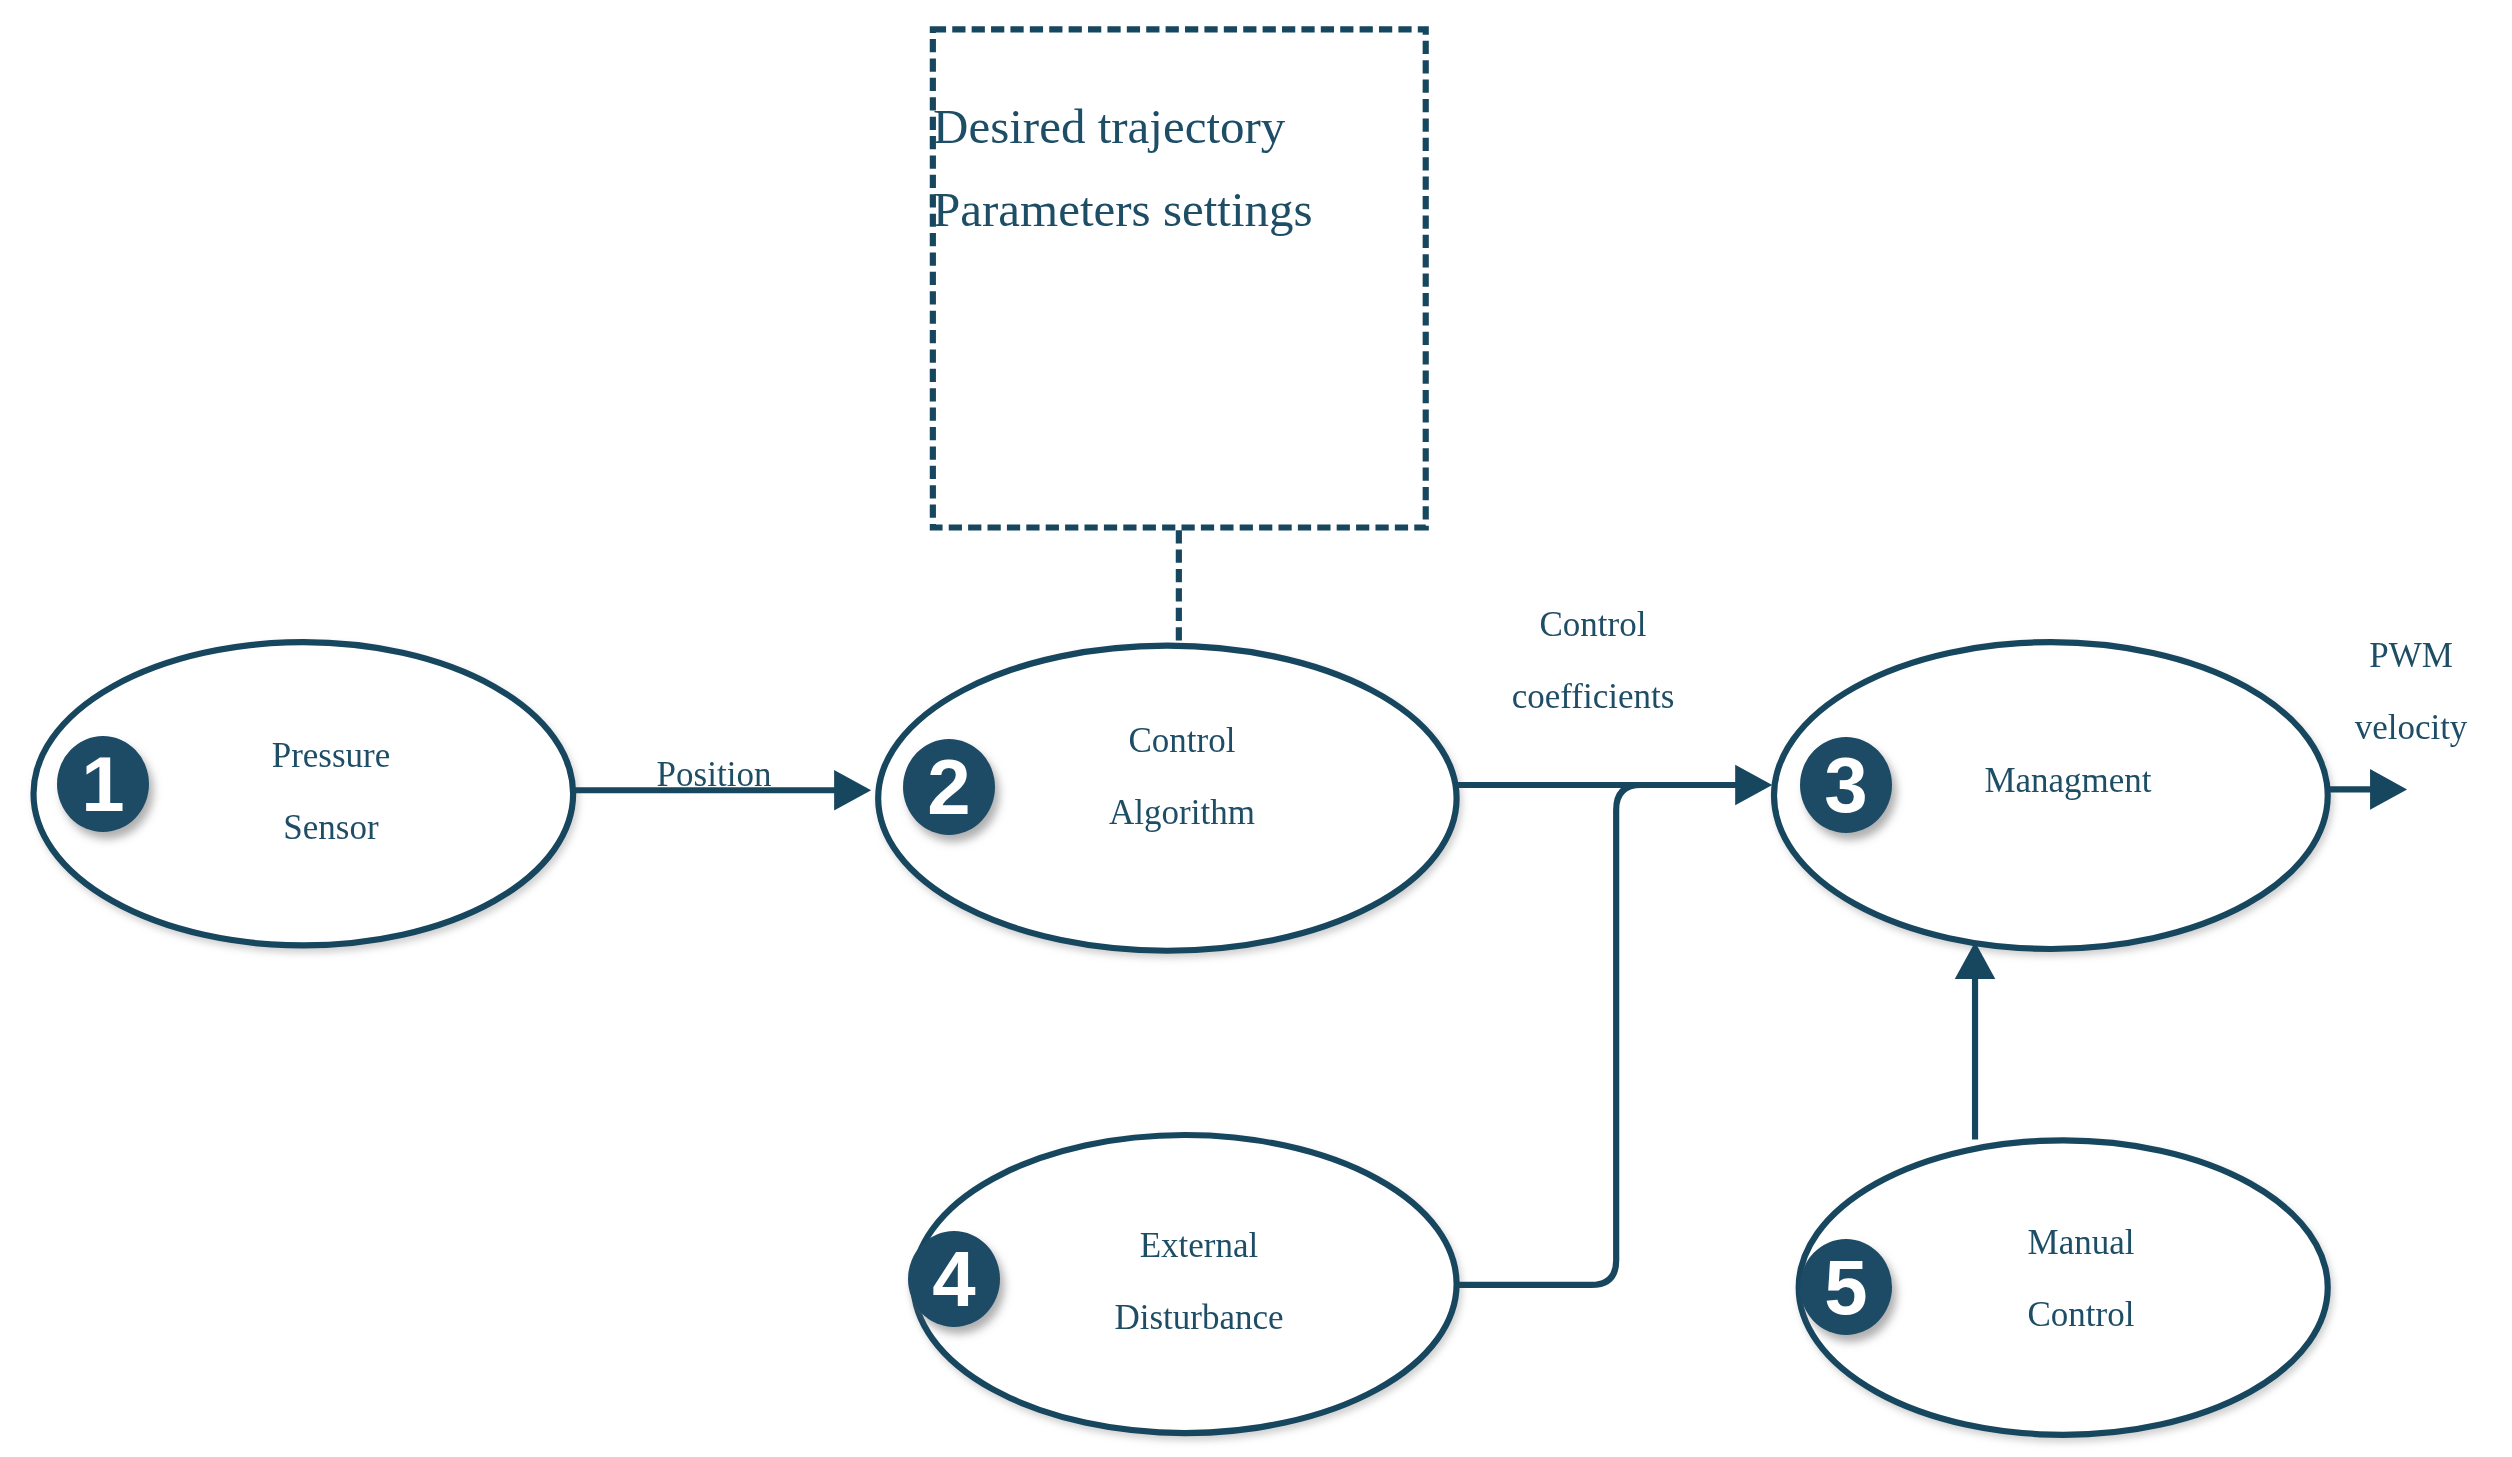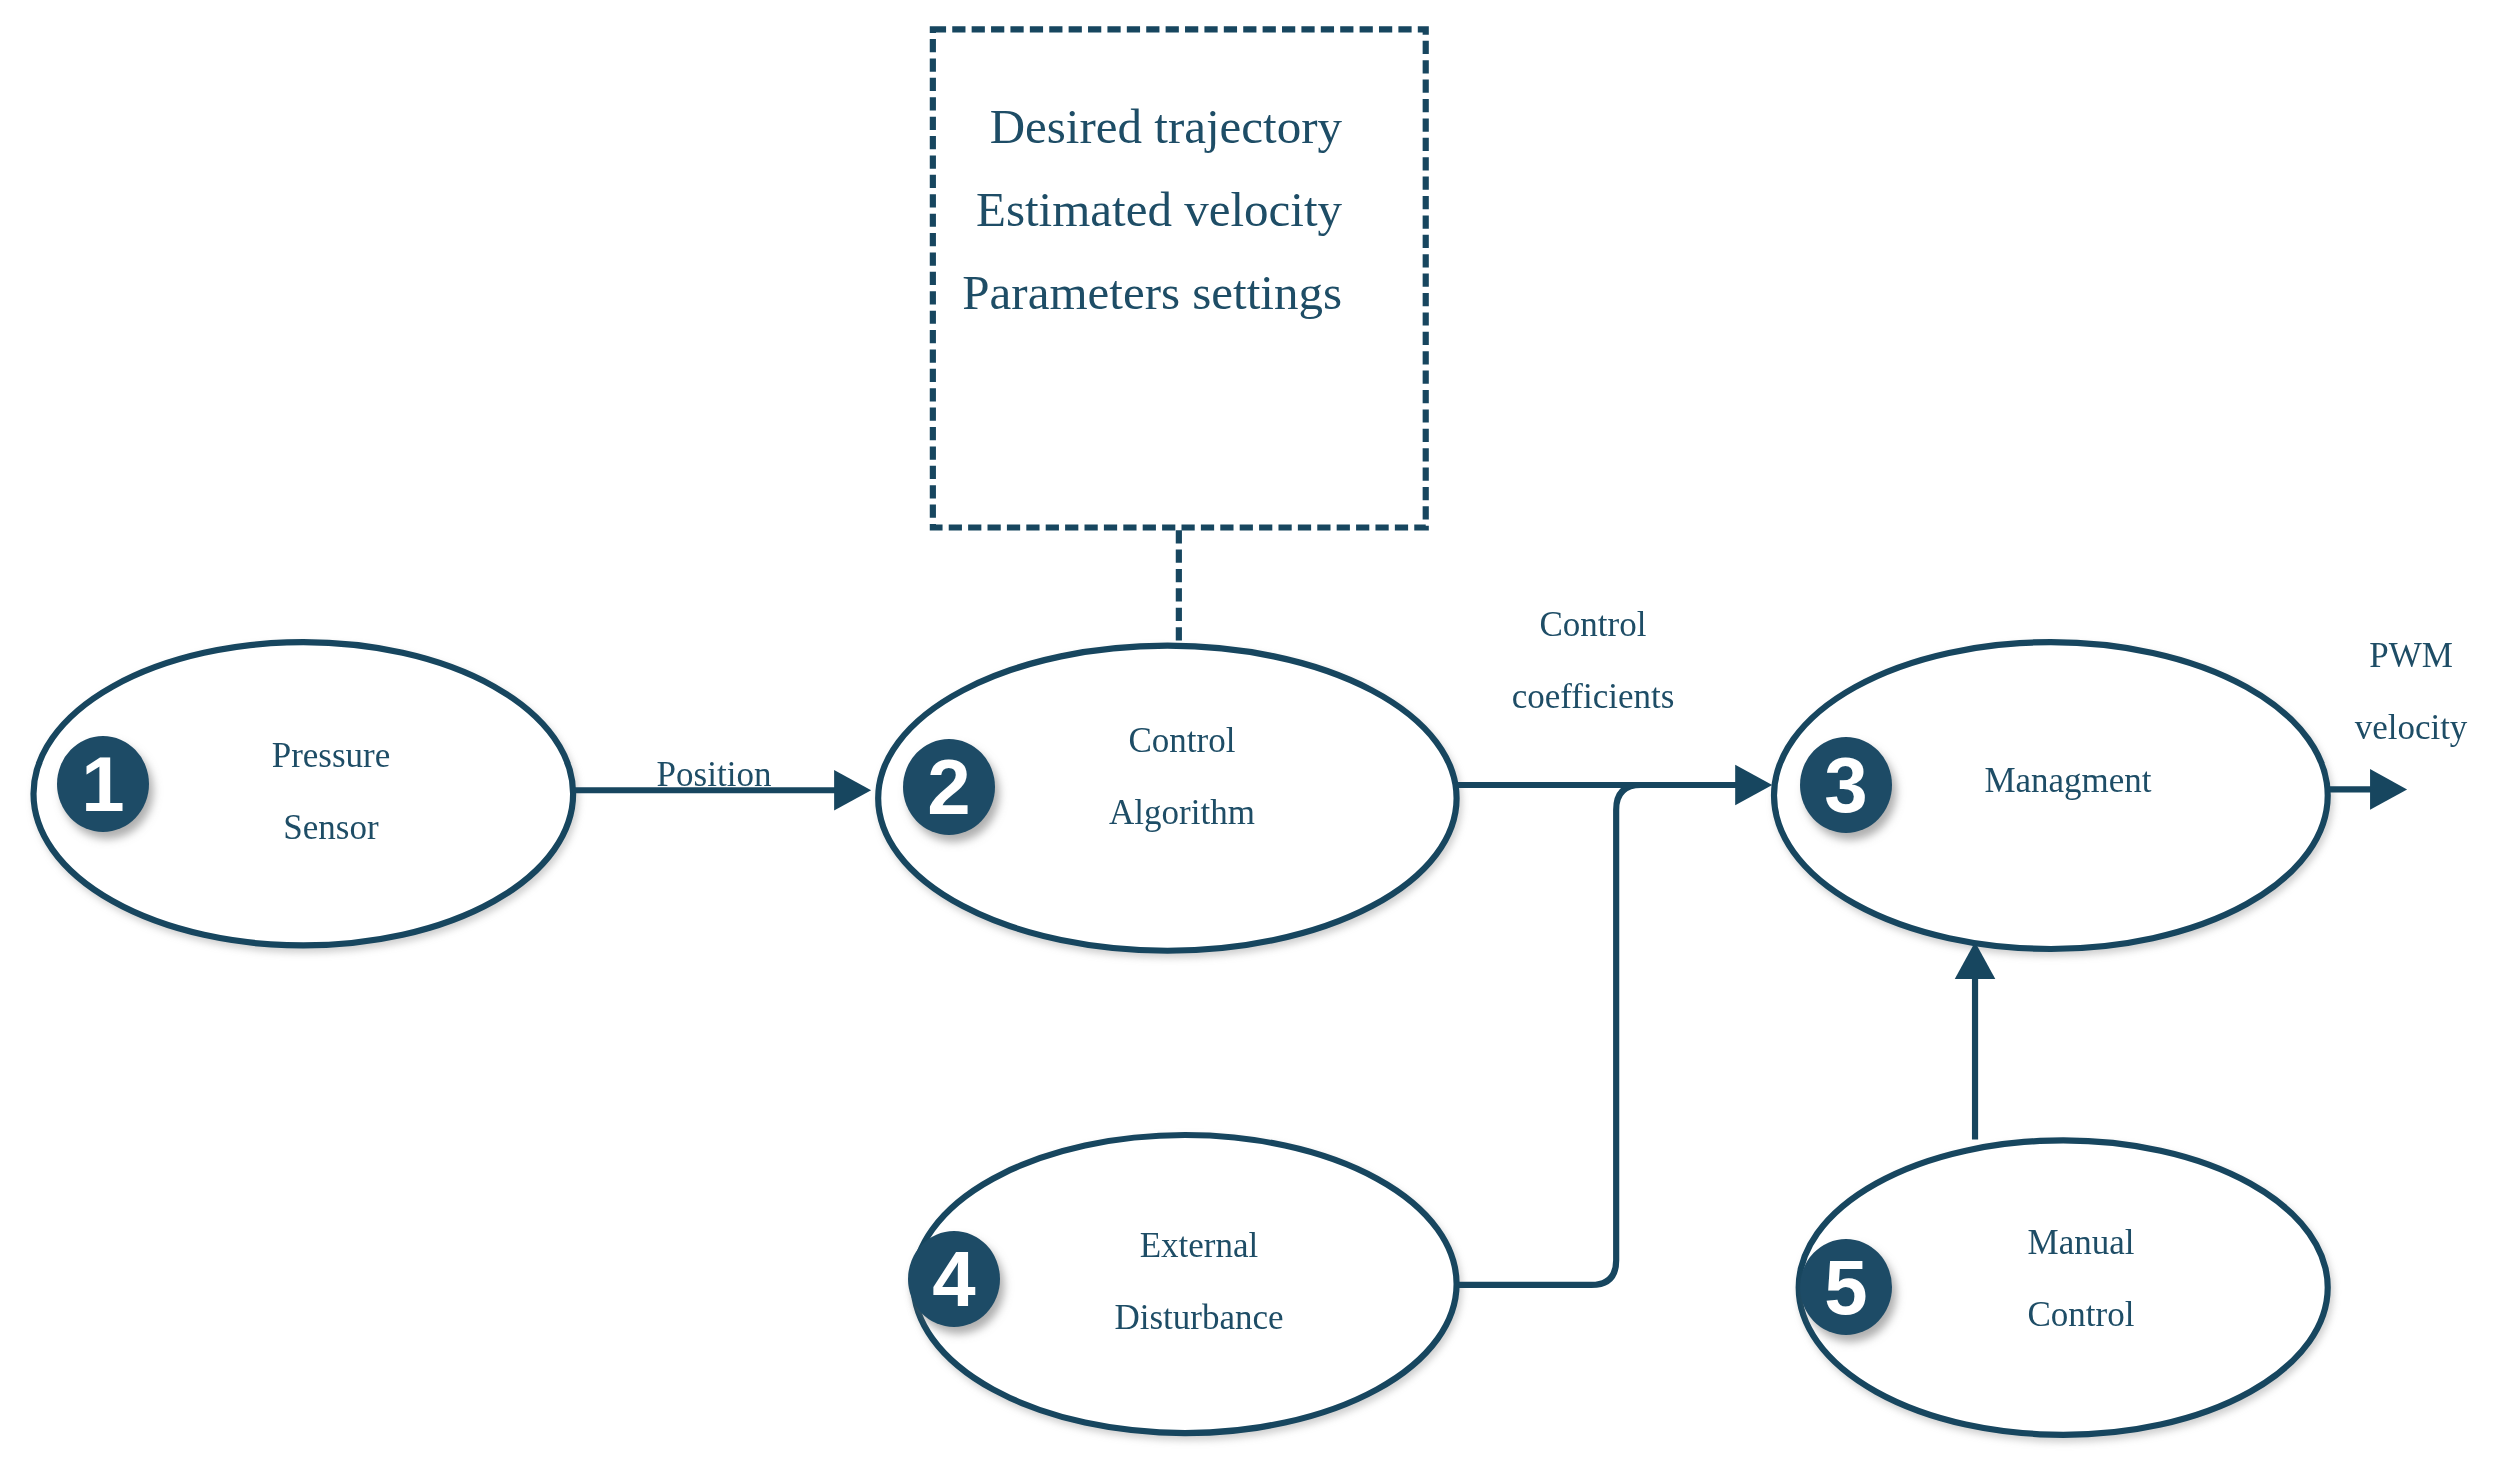--- a/index.html
+++ b/index.html
@@ -22,21 +22,21 @@
     font-family:"Liberation Sans", sans-serif;font-weight:700;font-size:78px;
     box-shadow:4.4px 7px 8.8px rgba(110,110,110,.55);
     line-height:1;
   }
   .nlabel,.elabel{
     position:absolute;transform:translate(-50%,-50%);
     text-align:center;font-size:35px;line-height:72px;white-space:nowrap;
   }
   .boxtext{
     position:absolute;left:933px;top:29px;width:409px;
-    padding-top:56px;text-align:right;font-size:49px;line-height:83px;
+    padding-top:56px;text-align:left;font-size:49px;line-height:83px;
   }
   .boxtext div{white-space:nowrap;}
 </style>
 </head>
 <body>
 
 <div class="stage">
 
   <svg width="2512" height="1458" viewBox="0 0 2849 1653">
 
@@ -60,21 +60,20 @@
 
     <path class="ln" d="M2640,895 L2692,895"></path>
     <polygon class="head" points="2730,895 2688,872 2688,918"></polygon>
 
     <path class="ln" d="M2240,1292 L2240,1106"></path>
     <polygon class="head" points="2240,1068 2217,1110 2263,1110"></polygon>
   </svg>
 
   <div class="boxtext">
     <div>Desired trajectory</div>
-    <div>Estimated velocity</div>
     <div>Parameters settings</div>
   </div>
 
   <div class="badge" style="left:103px;top:784px;">1</div>
   <div class="badge" style="left:949px;top:787px;">2</div>
   <div class="badge" style="left:1846px;top:785px;">3</div>
   <div class="badge" style="left:954px;top:1279px;">4</div>
   <div class="badge" style="left:1846px;top:1287px;">5</div>
 
   <div class="nlabel" style="left:331px;top:792px;">

